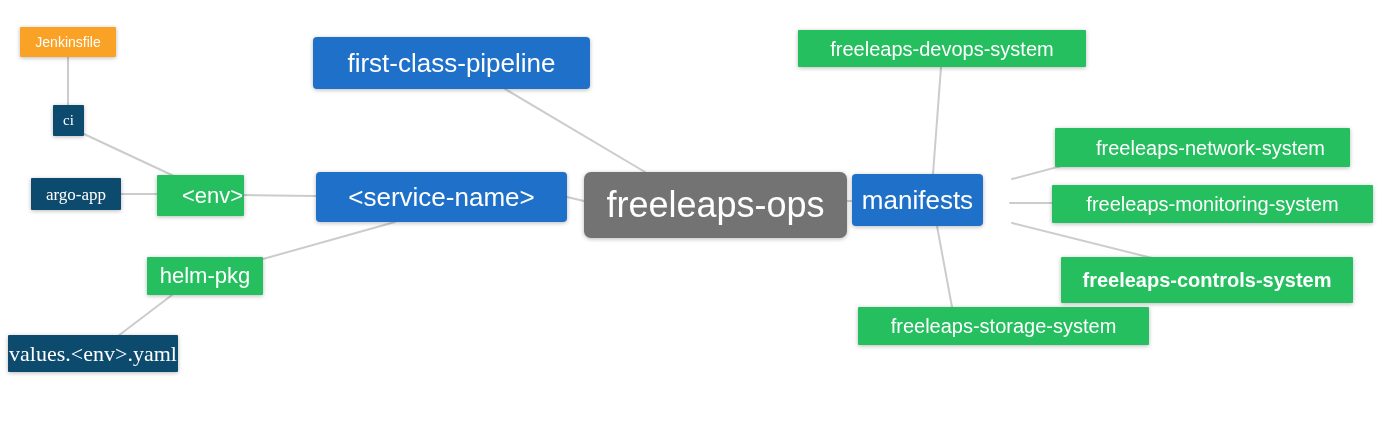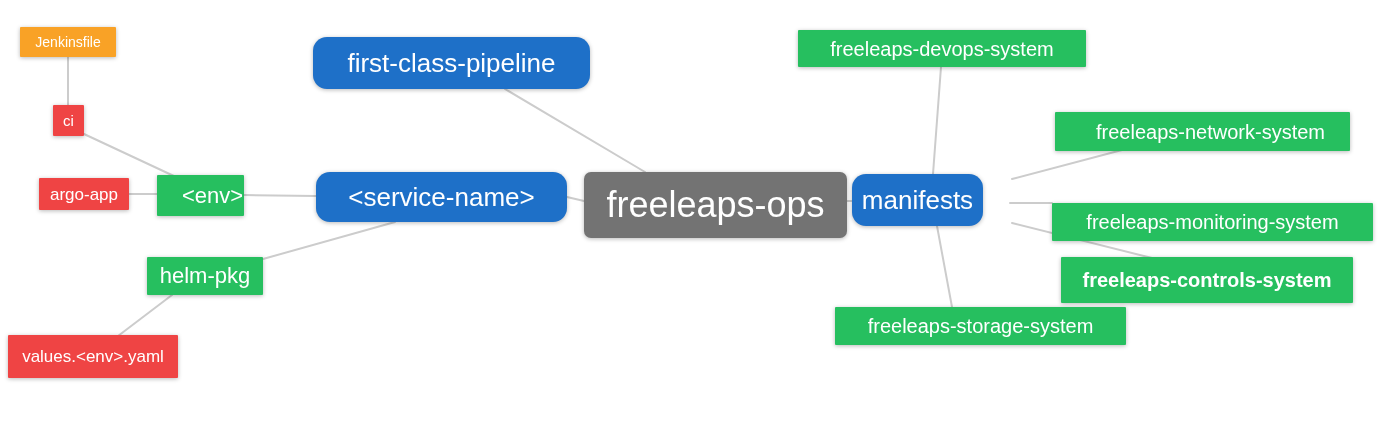--- a/index.html
+++ b/index.html
@@ -32,41 +32,41 @@
     justify-content: center;
     box-sizing: border-box;
     color: #ffffff;
     border-radius: 1px;
     box-shadow: 0 1px 4px rgba(0,0,0,0.28);
     white-space: nowrap;
     cursor: pointer;
     line-height: 1;
   }
   .node.dark   { background: #737373; border-radius: 7px; }
-  .node.blue   { background: #1e70c8; border-radius: 14px; }
+  .node.blue   { background: #1e70c8; border-radius: 4px; }
   .node.green  { background: #26bf5f; }
-  .node.red    { background: #ef4444; }
+  .node.red    { background: #0c4a6e; font-family: Liberation Serif, serif; }
   .node.orange { background: #f9a226; }
 
   
   #n-jenkinsfile      { left: 20px;  top: 27px;  width: 96px;  height: 30px; font-size: 14px; }
   #n-ci               { left: 53px;  top: 105px; width: 31px;  height: 31px; font-size: 15px; }
-  #n-argo-app         { left: 31px;  top: 178px; width: 90px;  height: 32px; font-size: 17px; margin-left: 8px; }
+  #n-argo-app         { left: 31px;  top: 178px; width: 90px;  height: 32px; font-size: 17px; }
   #n-env              { left: 157px; top: 175px; width: 87px;  height: 41px; font-size: 22px; padding-left: 24px; }
   #n-helm-pkg         { left: 147px; top: 257px; width: 116px; height: 38px; font-size: 22px; }
-  #n-values-env-yaml  { left: 8px;   top: 335px; width: 170px; height: 43px; font-size: 17px; }
+  #n-values-env-yaml  { left: 8px;   top: 335px; width: 170px; height: 37px; font-size: 22px; }
   #n-first-class-pipeline { left: 313px; top: 37px;  width: 277px; height: 52px; font-size: 26px; }
   #n-service-name     { left: 316px; top: 172px; width: 251px; height: 50px; font-size: 26px; }
   #n-freeleaps-ops    { left: 584px; top: 172px; width: 263px; height: 66px; font-size: 36px; }
   #n-manifests        { left: 852px; top: 174px; width: 131px; height: 52px; font-size: 26px; }
   #n-devops-system    { left: 798px; top: 30px;  width: 288px; height: 37px; font-size: 20px; }
-  #n-network-system   { left: 1055px; top: 112px; width: 295px; height: 39px; font-size: 20px; padding-left: 16px; }
-  #n-monitoring-system{ left: 1052px; top: 185px; width: 321px; height: 38px; font-size: 20px; margin-top: 18px; }
+  #n-network-system   { left: 1055px; top: 128px; width: 295px; height: 39px; font-size: 20px; padding-left: 16px; }
+  #n-monitoring-system{ left: 1052px; top: 185px; width: 321px; height: 38px; font-size: 20px; }
   #n-controls-system  { left: 1061px; top: 257px; width: 292px; height: 46px; font-size: 20px; font-weight: bold; }
-  #n-storage-system   { left: 835px; top: 307px; width: 291px; height: 38px; font-size: 20px; }
+  #n-storage-system   { left: 858px; top: 307px; width: 291px; height: 38px; font-size: 20px; }
 </style>
 </head>
 <body>
 
 <div class="canvas">
 
   <svg class="edges" width="1390" height="421">
     <line x1="68" y1="57" x2="68" y2="105"></line>
     <line x1="84" y1="134" x2="176" y2="177"></line>
     <line x1="121" y1="194" x2="157" y2="194"></line>

